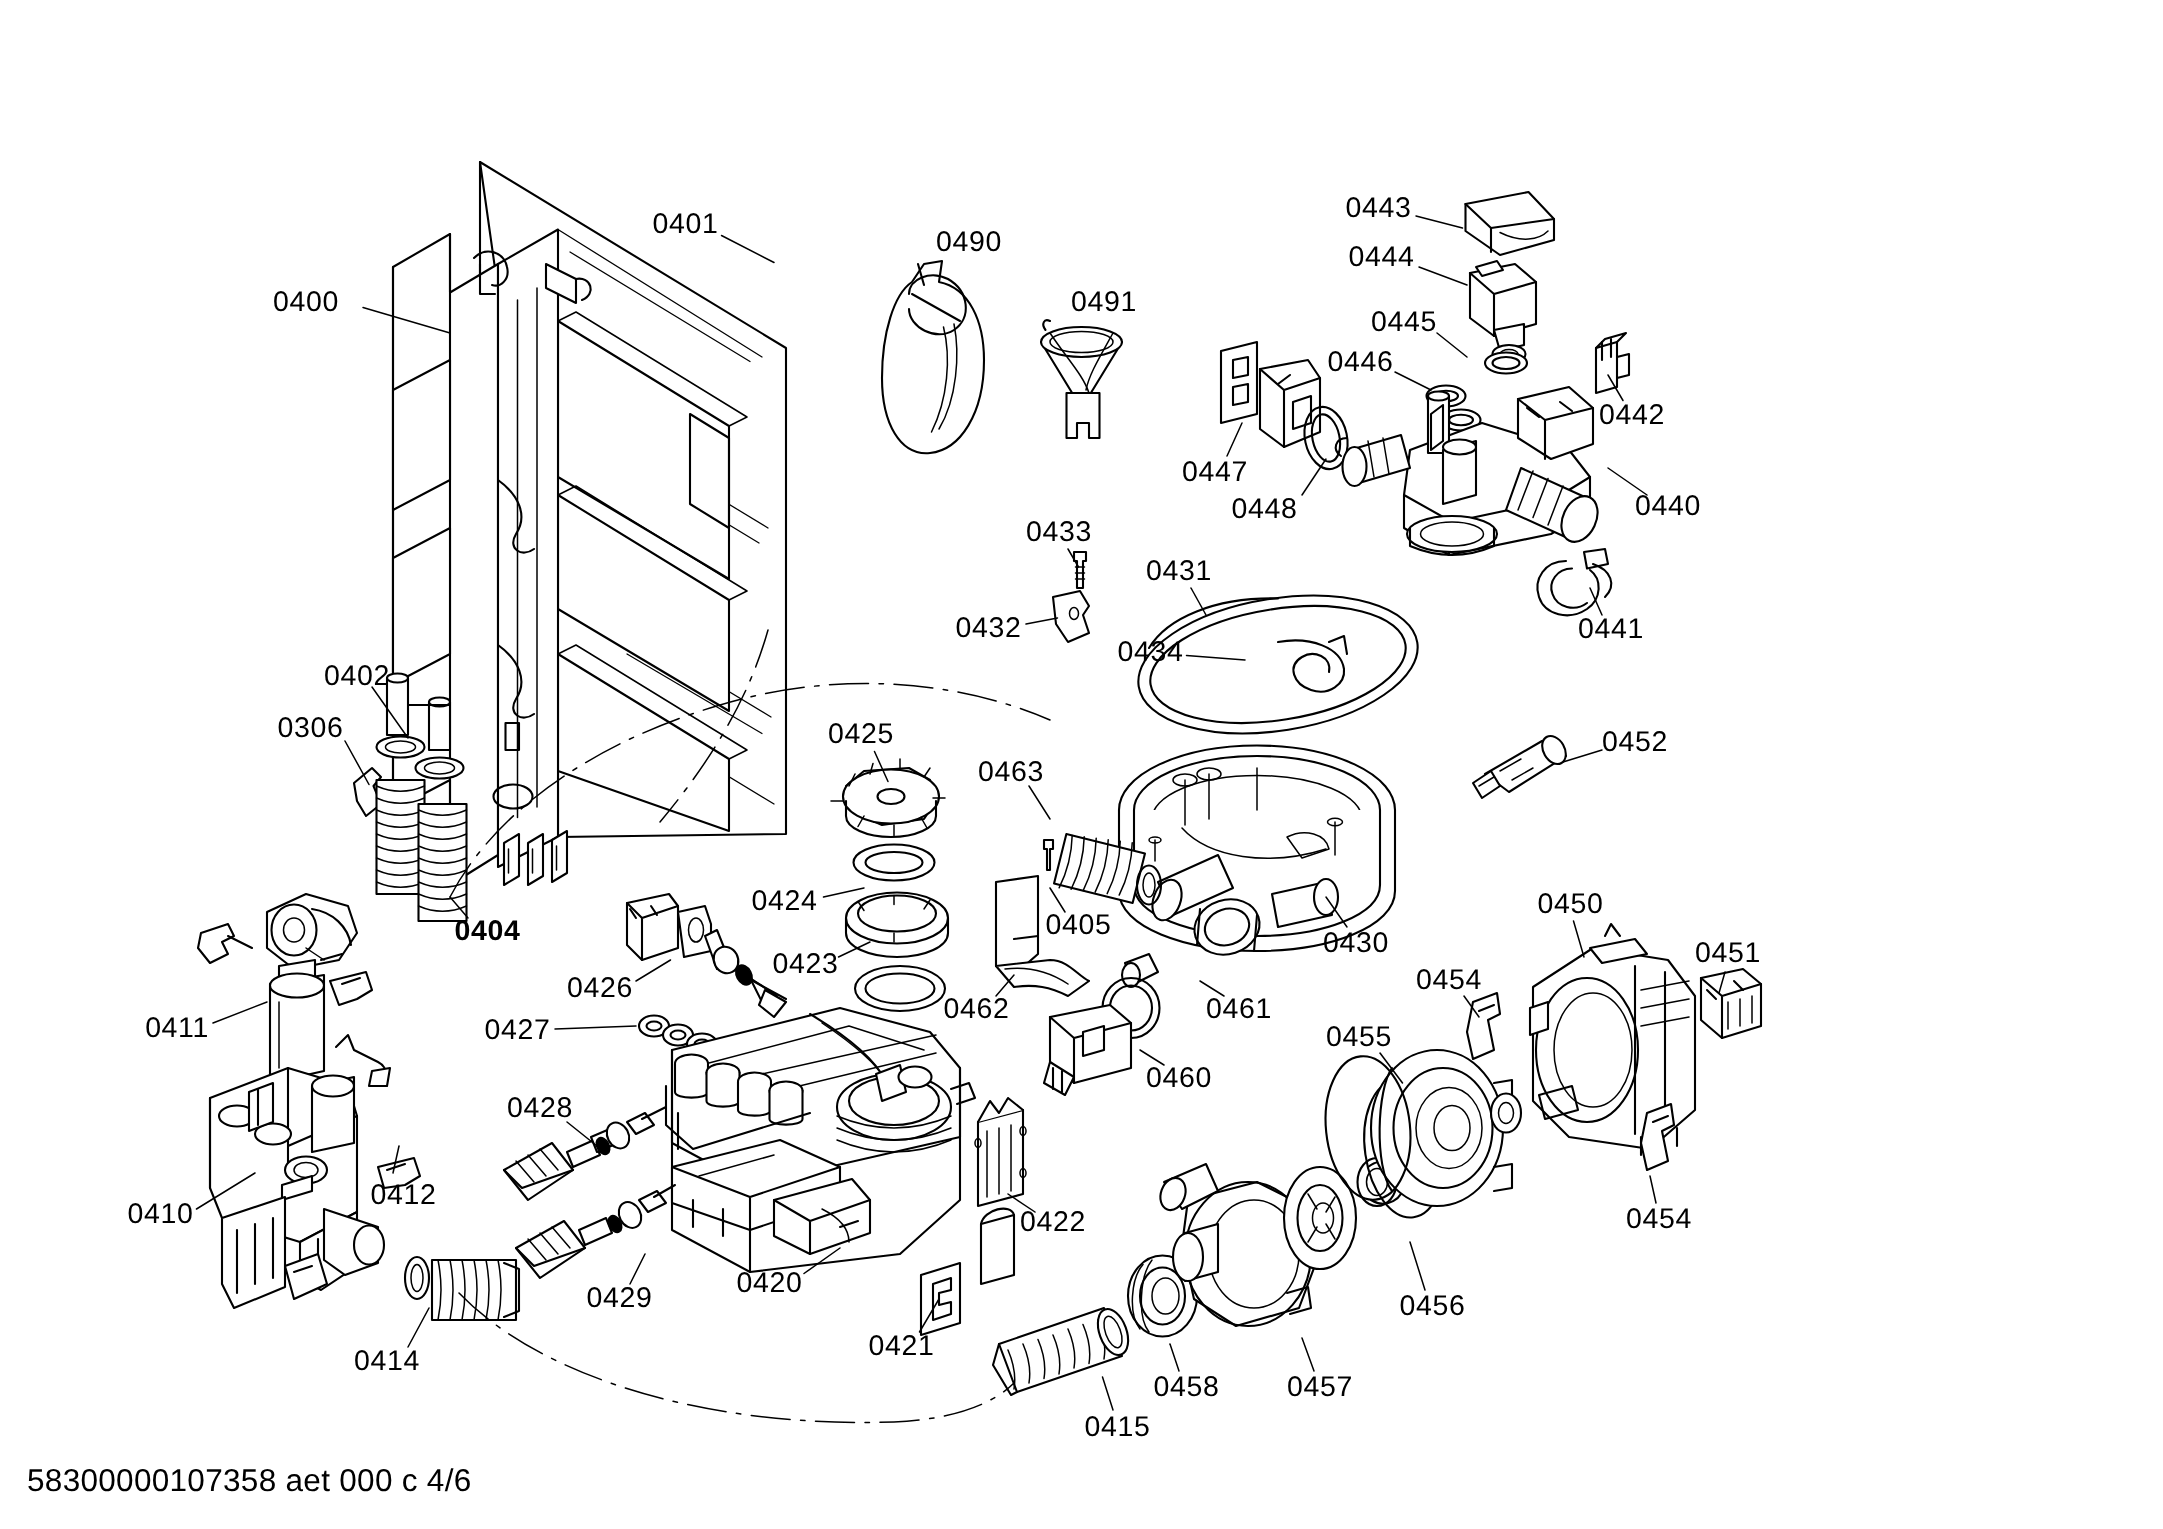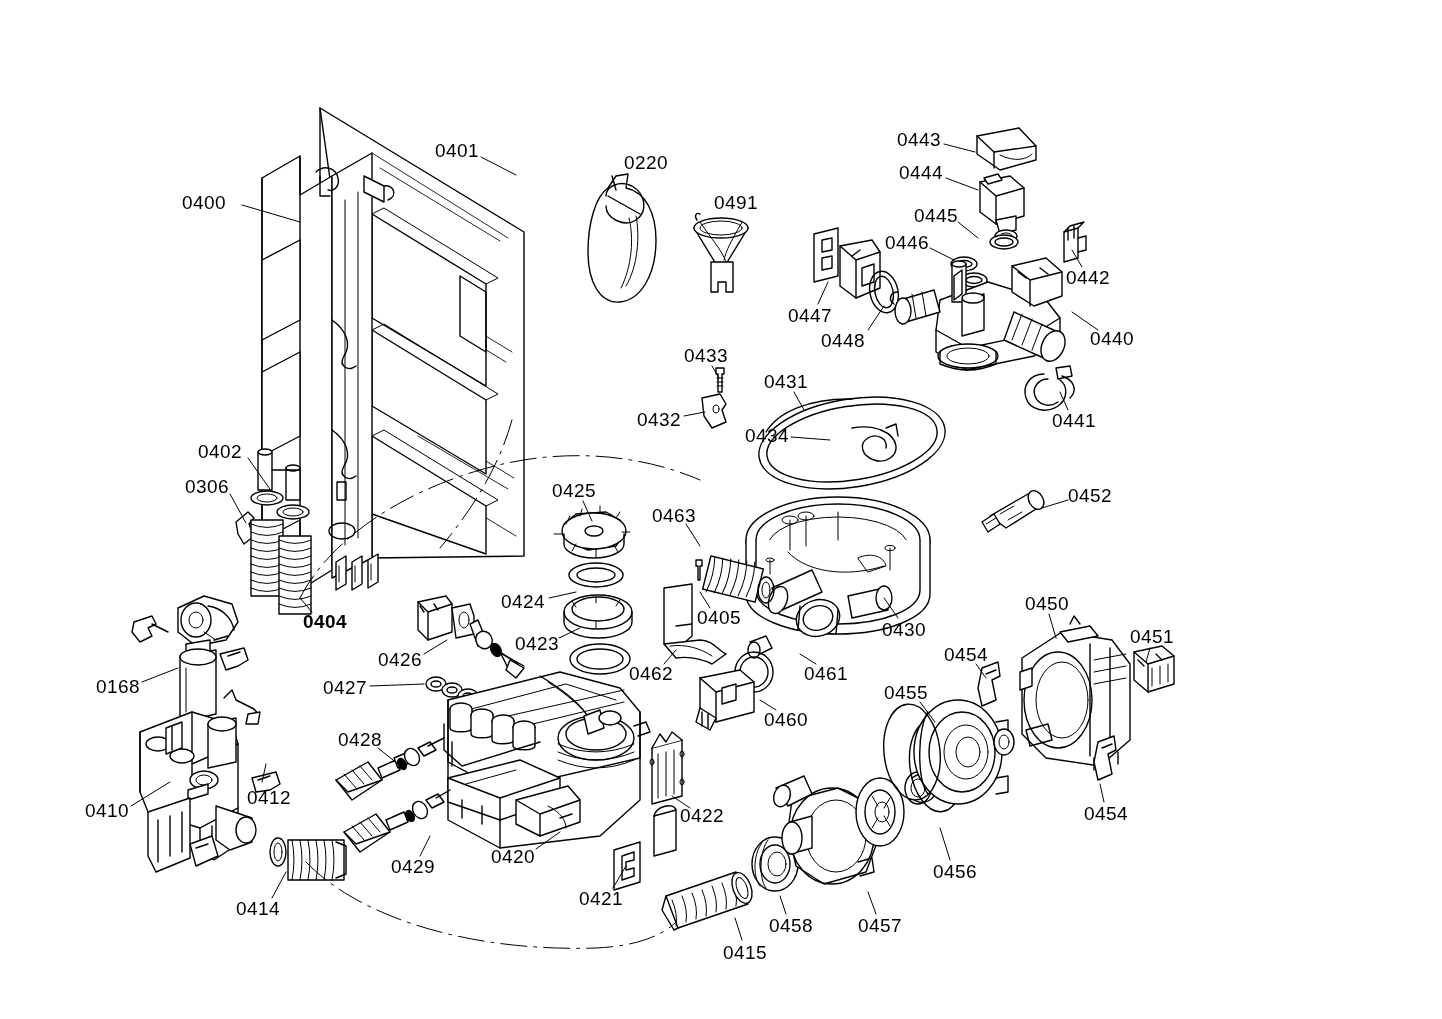--- a/index.html
+++ b/index.html
@@ -643,26 +643,26 @@
         <polyline points="776,710 760,700"></polyline>
         <polyline points="816,664 800,654"></polyline>
         <polyline points="664,664 676,650"></polyline>
         <polyline points="686,524 700,546"></polyline>
       </g>
   </svg>
 
   <div id="callout-layer">
       <div class="callout" style="left: 204px; top: 202px;">0400</div>
       <div class="callout" style="left: 457px; top: 150px;">0401</div>
-      <div class="callout" style="left: 220px; top: 451px;">0402</div>
+      <div class="callout" style="left: 238px; top: 451px;">0402</div>
       <div class="callout" style="left: 207px; top: 486px;">0306</div>
       <div class="callout" style="left: 325px; top: 621px; font-weight: bold;">0404</div>
       <div class="callout" style="left: 719px; top: 617px;">0405</div>
       <div class="callout" style="left: 107px; top: 810px;">0410</div>
-      <div class="callout" style="left: 118px; top: 686px;">0168</div>
+      <div class="callout" style="left: 118px; top: 686px;">0411</div>
       <div class="callout" style="left: 269px; top: 753px; margin-top: 44px;">0412</div>
       <div class="callout" style="left: 258px; top: 908px;">0414</div>
       <div class="callout" style="left: 745px; top: 952px;">0415</div>
       <div class="callout" style="left: 513px; top: 856px;">0420</div>
       <div class="callout" style="left: 601px; top: 898px;">0421</div>
       <div class="callout" style="left: 702px; top: 815px;">0422</div>
       <div class="callout" style="left: 537px; top: 643px;">0423</div>
       <div class="callout" style="left: 523px; top: 601px;">0424</div>
       <div class="callout" style="left: 574px; top: 490px;">0425</div>
       <div class="callout" style="left: 400px; top: 659px;">0426</div>
@@ -689,18 +689,19 @@
       <div class="callout" style="left: 966px; top: 654px;">0454</div>
       <div class="callout" style="left: 1106px; top: 813px;">0454</div>
       <div class="callout" style="left: 906px; top: 692px;">0455</div>
       <div class="callout" style="left: 955px; top: 871px;">0456</div>
       <div class="callout" style="left: 880px; top: 925px;">0457</div>
       <div class="callout" style="left: 791px; top: 925px;">0458</div>
       <div class="callout" style="left: 786px; top: 719px;">0460</div>
       <div class="callout" style="left: 826px; top: 673px;">0461</div>
       <div class="callout" style="left: 651px; top: 673px;">0462</div>
       <div class="callout" style="left: 674px; top: 515px;">0463</div>
-      <div class="callout" style="left: 646px; top: 162px;">0220</div>
+      <div class="callout" style="left: 646px; top: 162px;">0490</div>
       <div class="callout" style="left: 736px; top: 202px;">0491</div>
     </div>
 
+  <div id="footer">58300000107358 aet 000 c 4/6</div>
 
 </div>
 
 </body></html>

